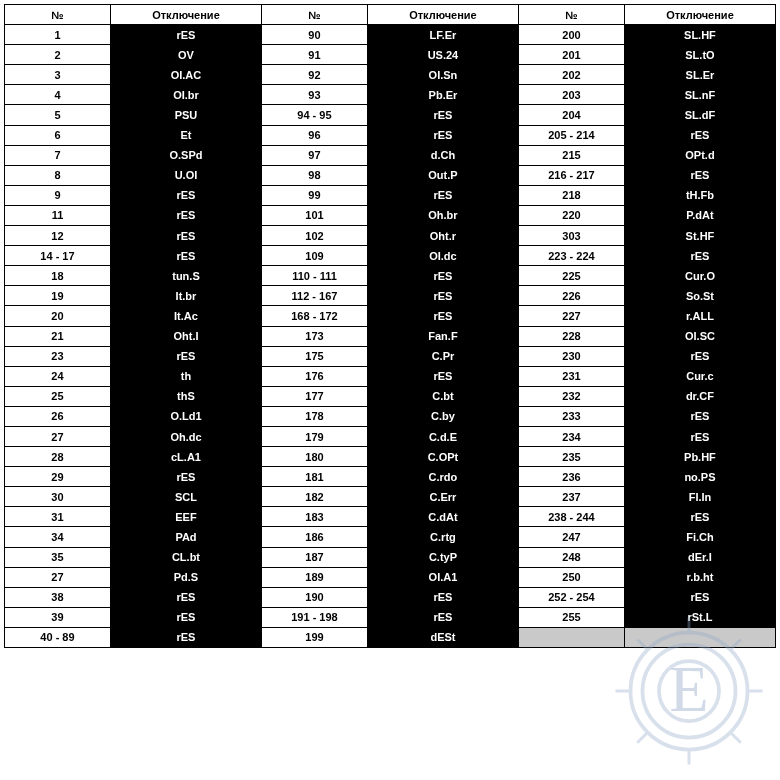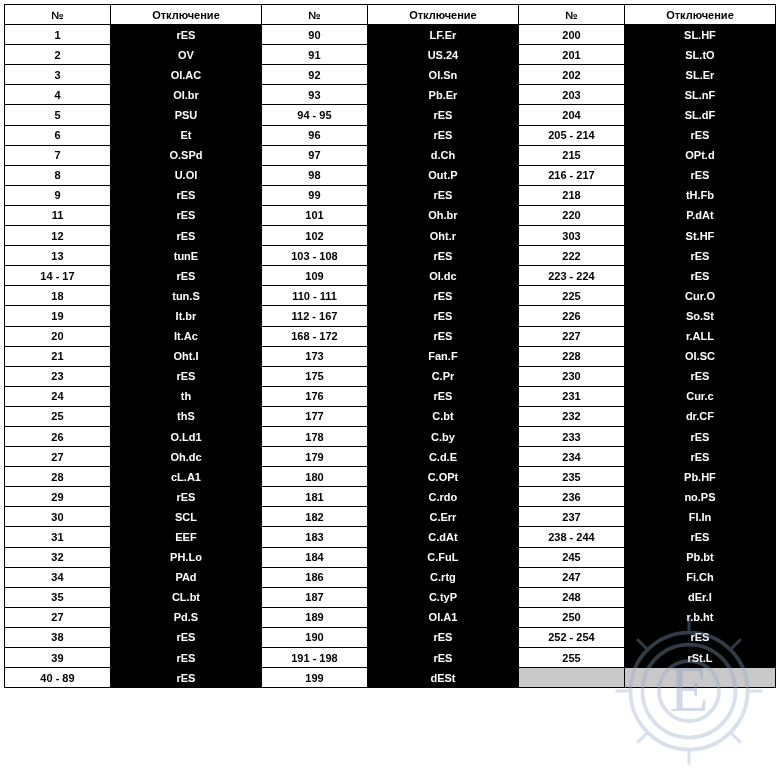--- a/index.html
+++ b/index.html
@@ -181,28 +181,20 @@
         </tr>
         <tr>
           <td class="num">12</td>
           <td class="val">rES</td>
           <td class="num">102</td>
           <td class="val">Oht.r</td>
           <td class="num">303</td>
           <td class="val">St.HF</td>
         </tr>
         <tr>
-          <td class="num">13</td>
-          <td class="val">tunE</td>
-          <td class="num">103 - 108</td>
-          <td class="val">rES</td>
-          <td class="num">222</td>
-          <td class="val">rES</td>
-        </tr>
-        <tr>
           <td class="num">14 - 17</td>
           <td class="val">rES</td>
           <td class="num">109</td>
           <td class="val">OI.dc</td>
           <td class="num">223 - 224</td>
           <td class="val">rES</td>
         </tr>
         <tr>
           <td class="num">18</td>
           <td class="val">tun.S</td>
@@ -299,28 +291,20 @@
           <td class="num">237</td>
           <td class="val">FI.In</td>
         </tr>
         <tr>
           <td class="num">31</td>
           <td class="val">EEF</td>
           <td class="num">183</td>
           <td class="val">C.dAt</td>
           <td class="num">238 - 244</td>
           <td class="val">rES</td>
-        </tr>
-        <tr>
-          <td class="num">32</td>
-          <td class="val">PH.Lo</td>
-          <td class="num">184</td>
-          <td class="val">C.FuL</td>
-          <td class="num">245</td>
-          <td class="val">Pb.bt</td>
         </tr>
         <tr>
           <td class="num">34</td>
           <td class="val">PAd</td>
           <td class="num">186</td>
           <td class="val">C.rtg</td>
           <td class="num">247</td>
           <td class="val">Fi.Ch</td>
         </tr>
         <tr>

